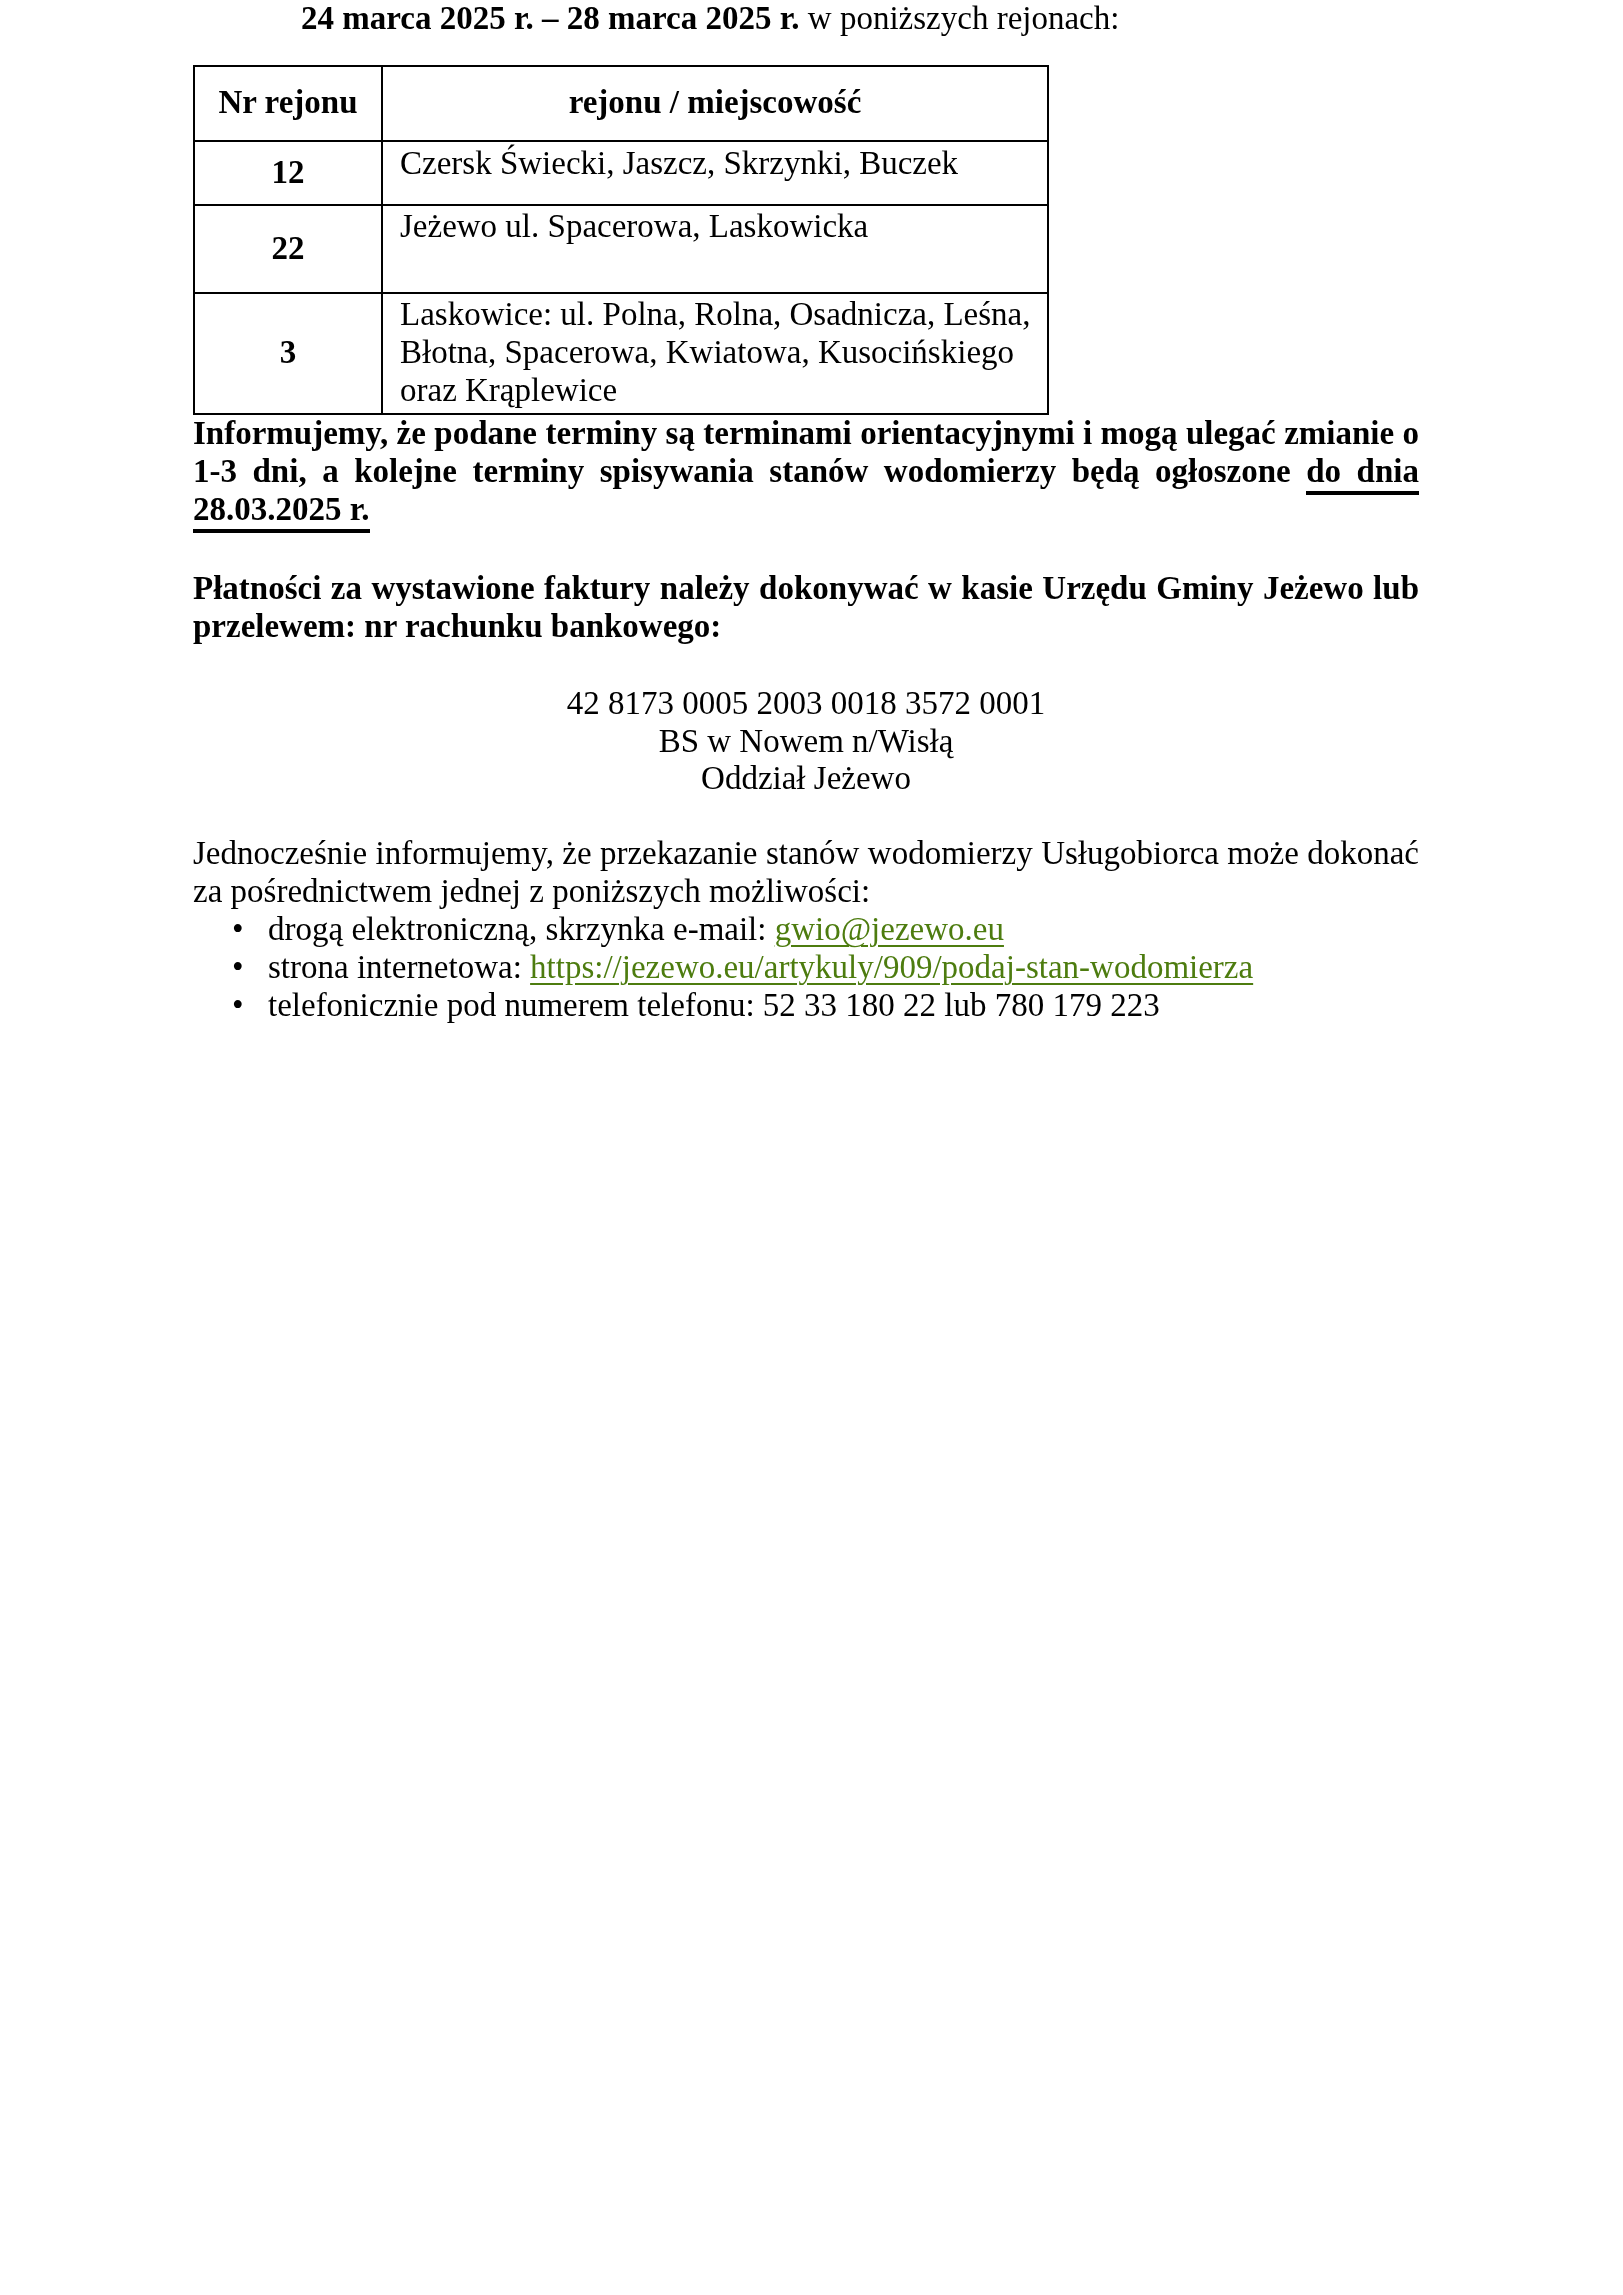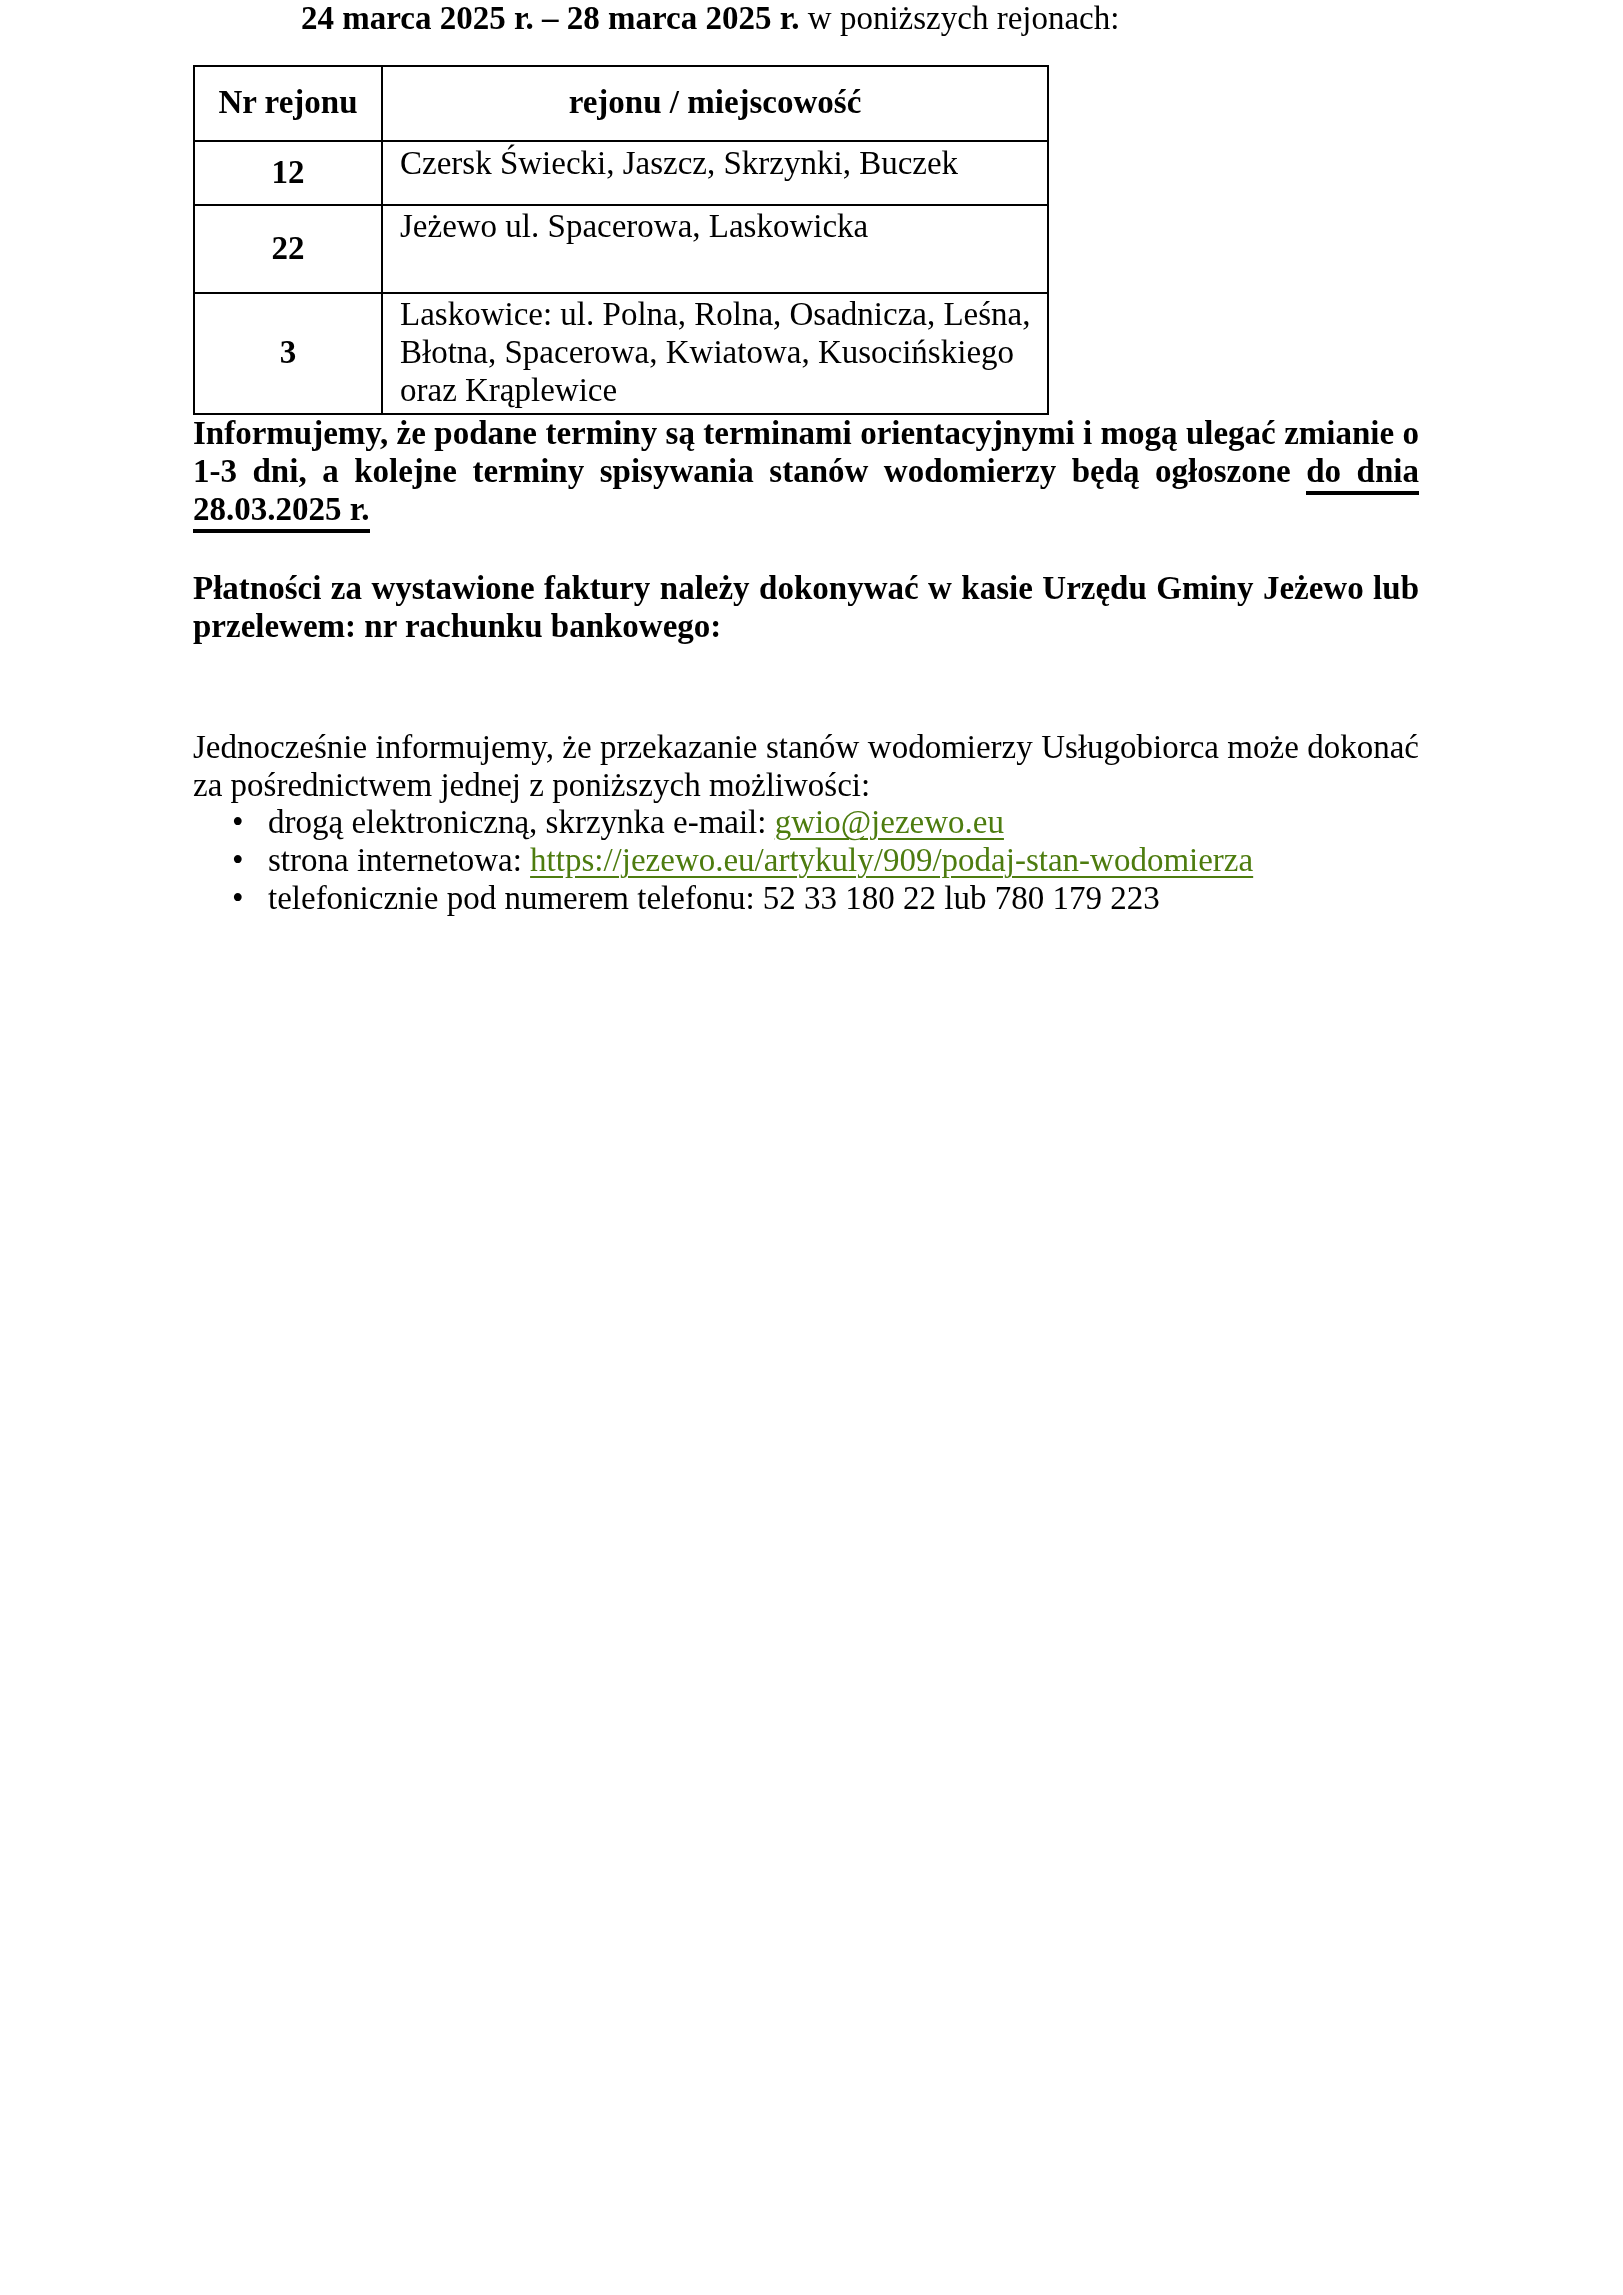--- a/index.html
+++ b/index.html
@@ -75,21 +75,21 @@
     text-align: justify;
     font-weight: bold;
   }
 
   .bank {
     margin-top: 39px;
     text-align: center;
   }
 
   .submission {
-    margin-top: 83px;
+    margin-top: 37px;
     text-align: justify;
   }
 
   ul.options {
     list-style: none;
     margin: 0;
     padding: 0;
   }
   ul.options li {
     position: relative;
@@ -135,20 +135,25 @@
           <td class="nr-cell">3</td>
           <td class="streets-cell">Laskowice: ul. Polna, Rolna, Osadnicza, Leśna, Błotna, Spacerowa, Kwiatowa, Kusocińskiego oraz Krąplewice</td>
         </tr>
       </tbody>
     </table>
 
     <p class="notice"><span>Informujemy, że podane terminy są terminami orientacyjnymi i mogą ulegać zmianie o 1-3 dni, a kolejne terminy spisywania stanów wodomierzy będą ogłoszone</span> <span class="notice-underlined">do dnia 28.03.2025 r.</span></p>
 
     <p class="payment">Płatności za wystawione faktury należy dokonywać w kasie Urzędu Gminy Jeżewo lub przelewem: nr rachunku bankowego:</p>
 
+    <div class="bank">
+      <p>42 8173 0005 2003 0018 3572 0001</p>
+      <p>BS w Nowem n/Wisłą</p>
+      <p>Oddział Jeżewo</p>
+    </div>
 
     <p class="submission">Jednocześnie informujemy, że przekazanie stanów wodomierzy Usługobiorca może dokonać za pośrednictwem jednej z poniższych możliwości:</p>
 
     <ul class="options">
       <li>
         <span class="bullet-marker">•</span><span>drogą elektroniczną, skrzynka e-mail: </span><a class="doc-link" href="#">gwio@jezewo.eu</a>
       </li>
       <li>
         <span class="bullet-marker">•</span><span>strona internetowa: </span><a class="doc-link" href="#">https://jezewo.eu/artykuly/909/podaj-stan-wodomierza</a>
       </li>

